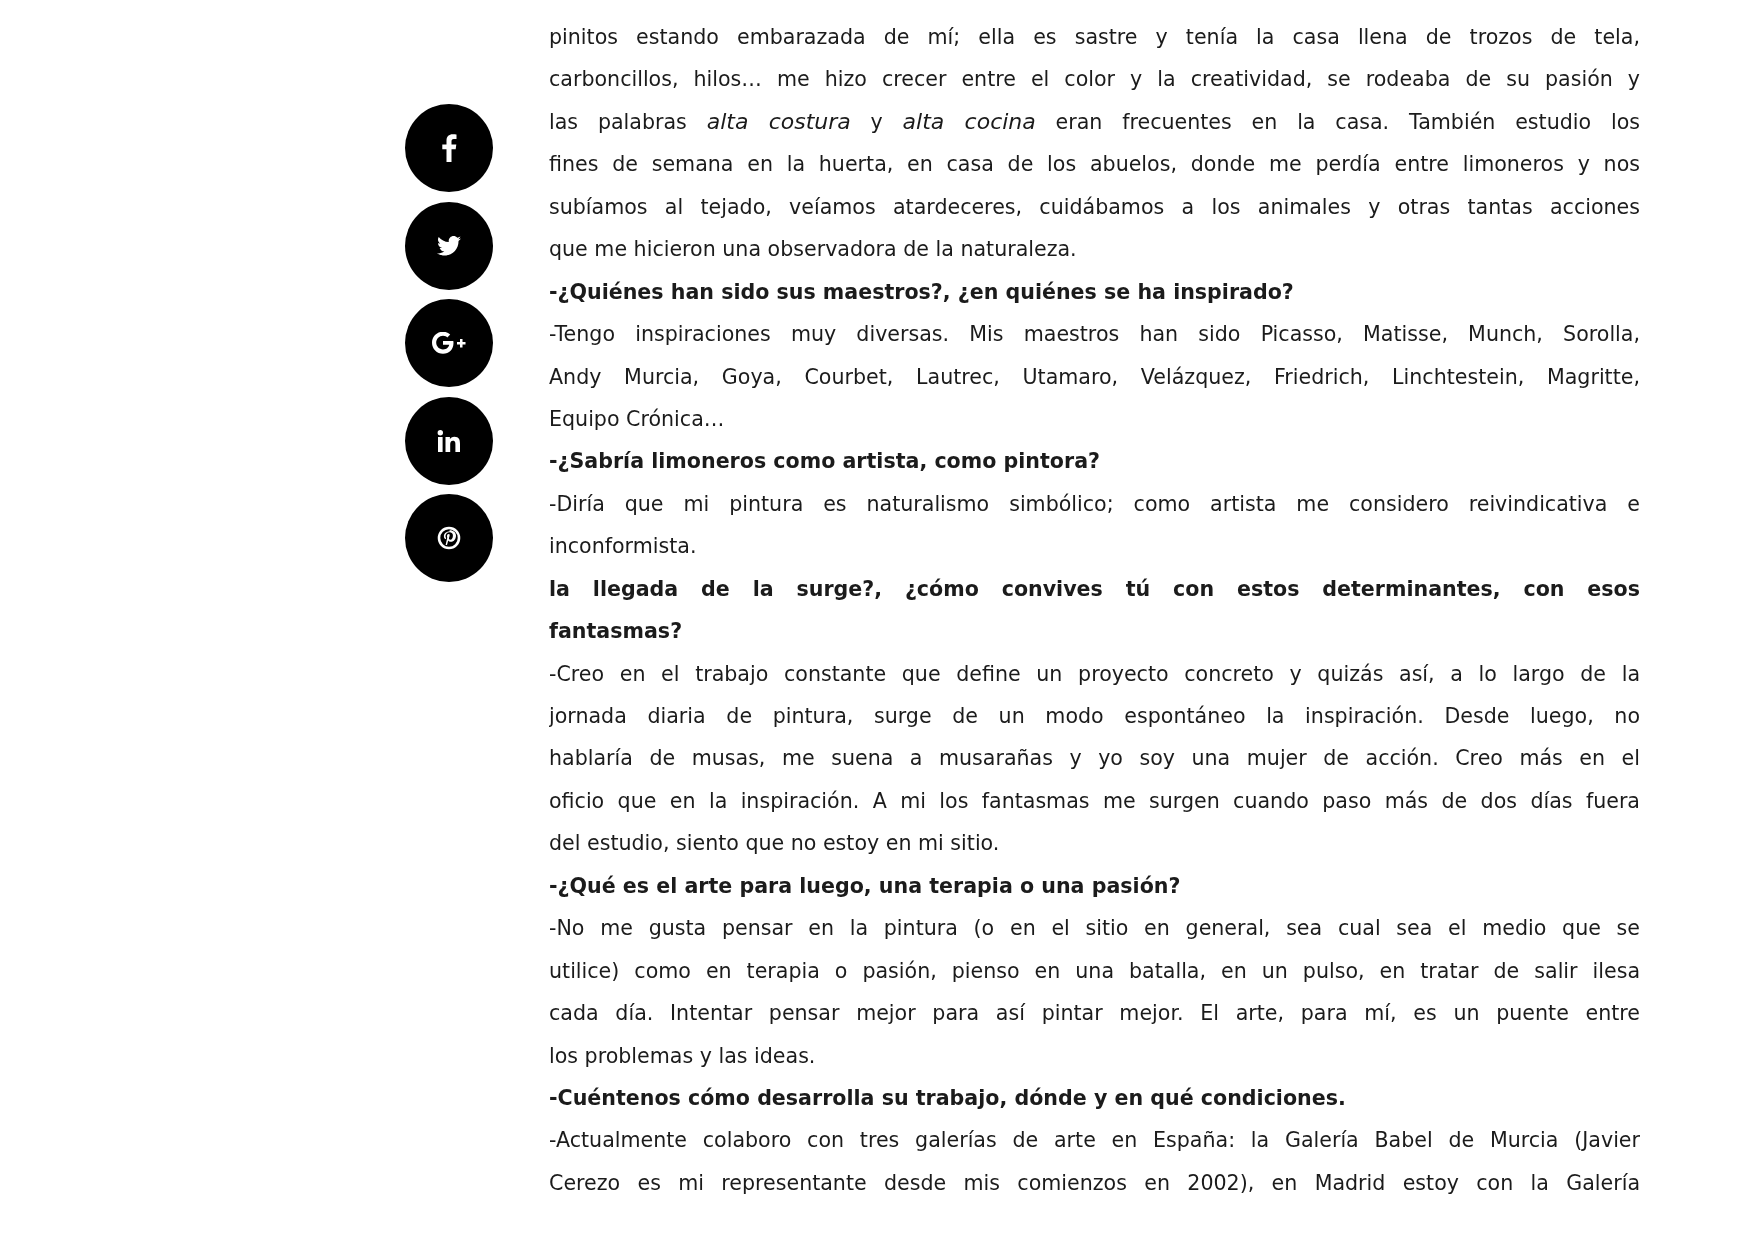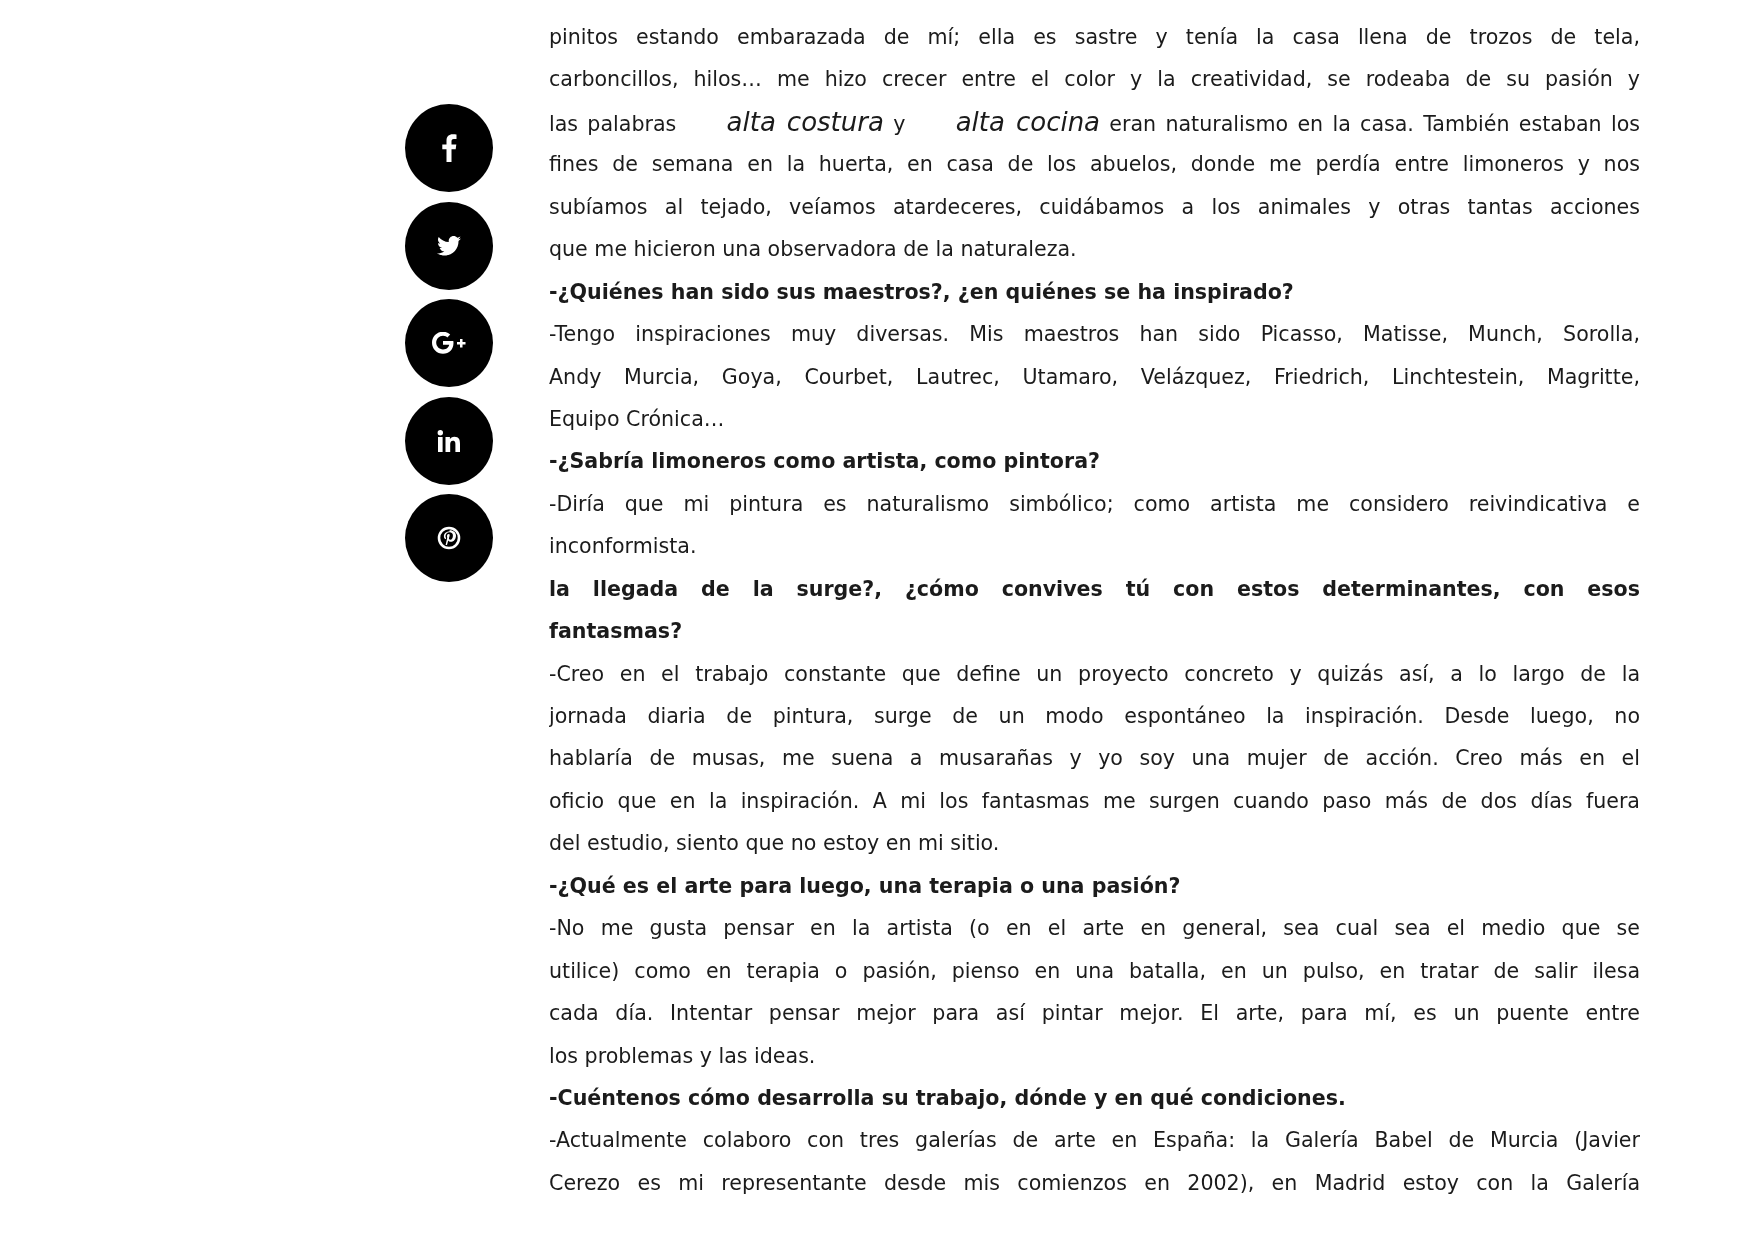--- a/index.html
+++ b/index.html
@@ -50,23 +50,22 @@
     text-align-last: justify;
     white-space: normal;
     overflow: hidden;
   }
   .line.last {
     text-align-last: left;
   }
   .q .line { font-weight: bold; }
   .it {
     font-style: italic;
-    font-size: 26px;
+    font-size: 22px;
     font-family: "DejaVu Sans", sans-serif;
-    margin-left: 41px;
   }
 </style>
 </head>
 <body>
 
 <div class="share-bar">
   <div class="share-btn">
     <svg width="16" height="28" viewBox="0 0 16 28">
       <path d="M10.5 28V15.3h4.2l.6-4.9h-4.8V7.3c0-1.4.4-2.4 2.4-2.4h2.6V.5C15 .4 13.4.3 11.7.3 8 .3 5.5 2.5 5.5 6.6v3.8H1.3v4.9h4.2V28z" fill="#fff"></path>
     </svg>
@@ -93,21 +92,21 @@
       <path d="M12.3 5.5c-3.6 0-5.4 2.5-5.4 4.7 0 1.3.5 2.5 1.6 2.9.2.1.3 0 .4-.2l.2-.6c0-.2 0-.3-.1-.5-.3-.4-.5-.9-.5-1.6 0-2 1.5-3.9 4-3.9 2.2 0 3.4 1.3 3.4 3.1 0 2.3-1 4.3-2.6 4.3-.9 0-1.5-.7-1.3-1.6.2-1 .7-2.1.7-2.9 0-.7-.4-1.2-1.1-1.2-.9 0-1.6.9-1.6 2.2 0 .8.3 1.3.3 1.3l-1.7 7.4h1.4l1.2-4.4c.4.7 1.5 1.3 2.6 1.3 3.4 0 5.2-3.1 5.2-6.3 0-3-2.6-5.3-6.3-5.3z" fill="#fff"></path>
     </svg>
   </div>
 </div>
 
 <div class="article">
 
   <div class="para intro">
     <span class="line">pinitos estando embarazada de mí; ella es sastre y tenía la casa llena de trozos de tela,</span>
     <span class="line">carboncillos, hilos… me hizo crecer entre el color y la creatividad, se rodeaba de su pasión y</span>
-    <span class="line"><span>las palabras </span><em class="it">alta costura</em><span> y </span><em class="it">alta cocina</em><span> eran naturalismo en la casa. También estaban los</span></span>
+    <span class="line"><span>las palabras </span><em class="it">alta costura</em><span> y </span><em class="it">alta cocina</em><span> eran frecuentes en la casa. También estudio los</span></span>
     <span class="line">fines de semana en la huerta, en casa de los abuelos, donde me perdía entre limoneros y nos</span>
     <span class="line">subíamos al tejado, veíamos atardeceres, cuidábamos a los animales y otras tantas acciones</span>
     <span class="line last">que me hicieron una observadora de la naturaleza.</span>
   </div>
 
   <div class="q">
     <span class="line last">-¿Quiénes han sido sus maestros?, ¿en quiénes se ha inspirado?</span>
   </div>
   <div class="a">
     <span class="line">-Tengo inspiraciones muy diversas. Mis maestros han sido Picasso, Matisse, Munch, Sorolla,</span>
@@ -132,21 +131,21 @@
     <span class="line">jornada diaria de pintura, surge de un modo espontáneo la inspiración. Desde luego, no</span>
     <span class="line">hablaría de musas, me suena a musarañas y yo soy una mujer de acción. Creo más en el</span>
     <span class="line">oficio que en la inspiración. A mi los fantasmas me surgen cuando paso más de dos días fuera</span>
     <span class="line last">del estudio, siento que no estoy en mi sitio.</span>
   </div>
 
   <div class="q">
     <span class="line last">-¿Qué es el arte para luego, una terapia o una pasión?</span>
   </div>
   <div class="a">
-    <span class="line">-No me gusta pensar en la artista (o en el arte en general, sea cual sea el medio que se</span>
+    <span class="line">-No me gusta pensar en la pintura (o en el sitio en general, sea cual sea el medio que se</span>
     <span class="line">utilice) como en terapia o pasión, pienso en una batalla, en un pulso, en tratar de salir ilesa</span>
     <span class="line">cada día. Intentar pensar mejor para así pintar mejor. El arte, para mí, es un puente entre</span>
     <span class="line last">los problemas y las ideas.</span>
   </div>
 
   <div class="q">
     <span class="line last">-Cuéntenos cómo desarrolla su trabajo, dónde y en qué condiciones.</span>
   </div>
   <div class="a">
     <span class="line">-Actualmente colaboro con tres galerías de arte en España: la Galería Babel de Murcia (Javier</span>

